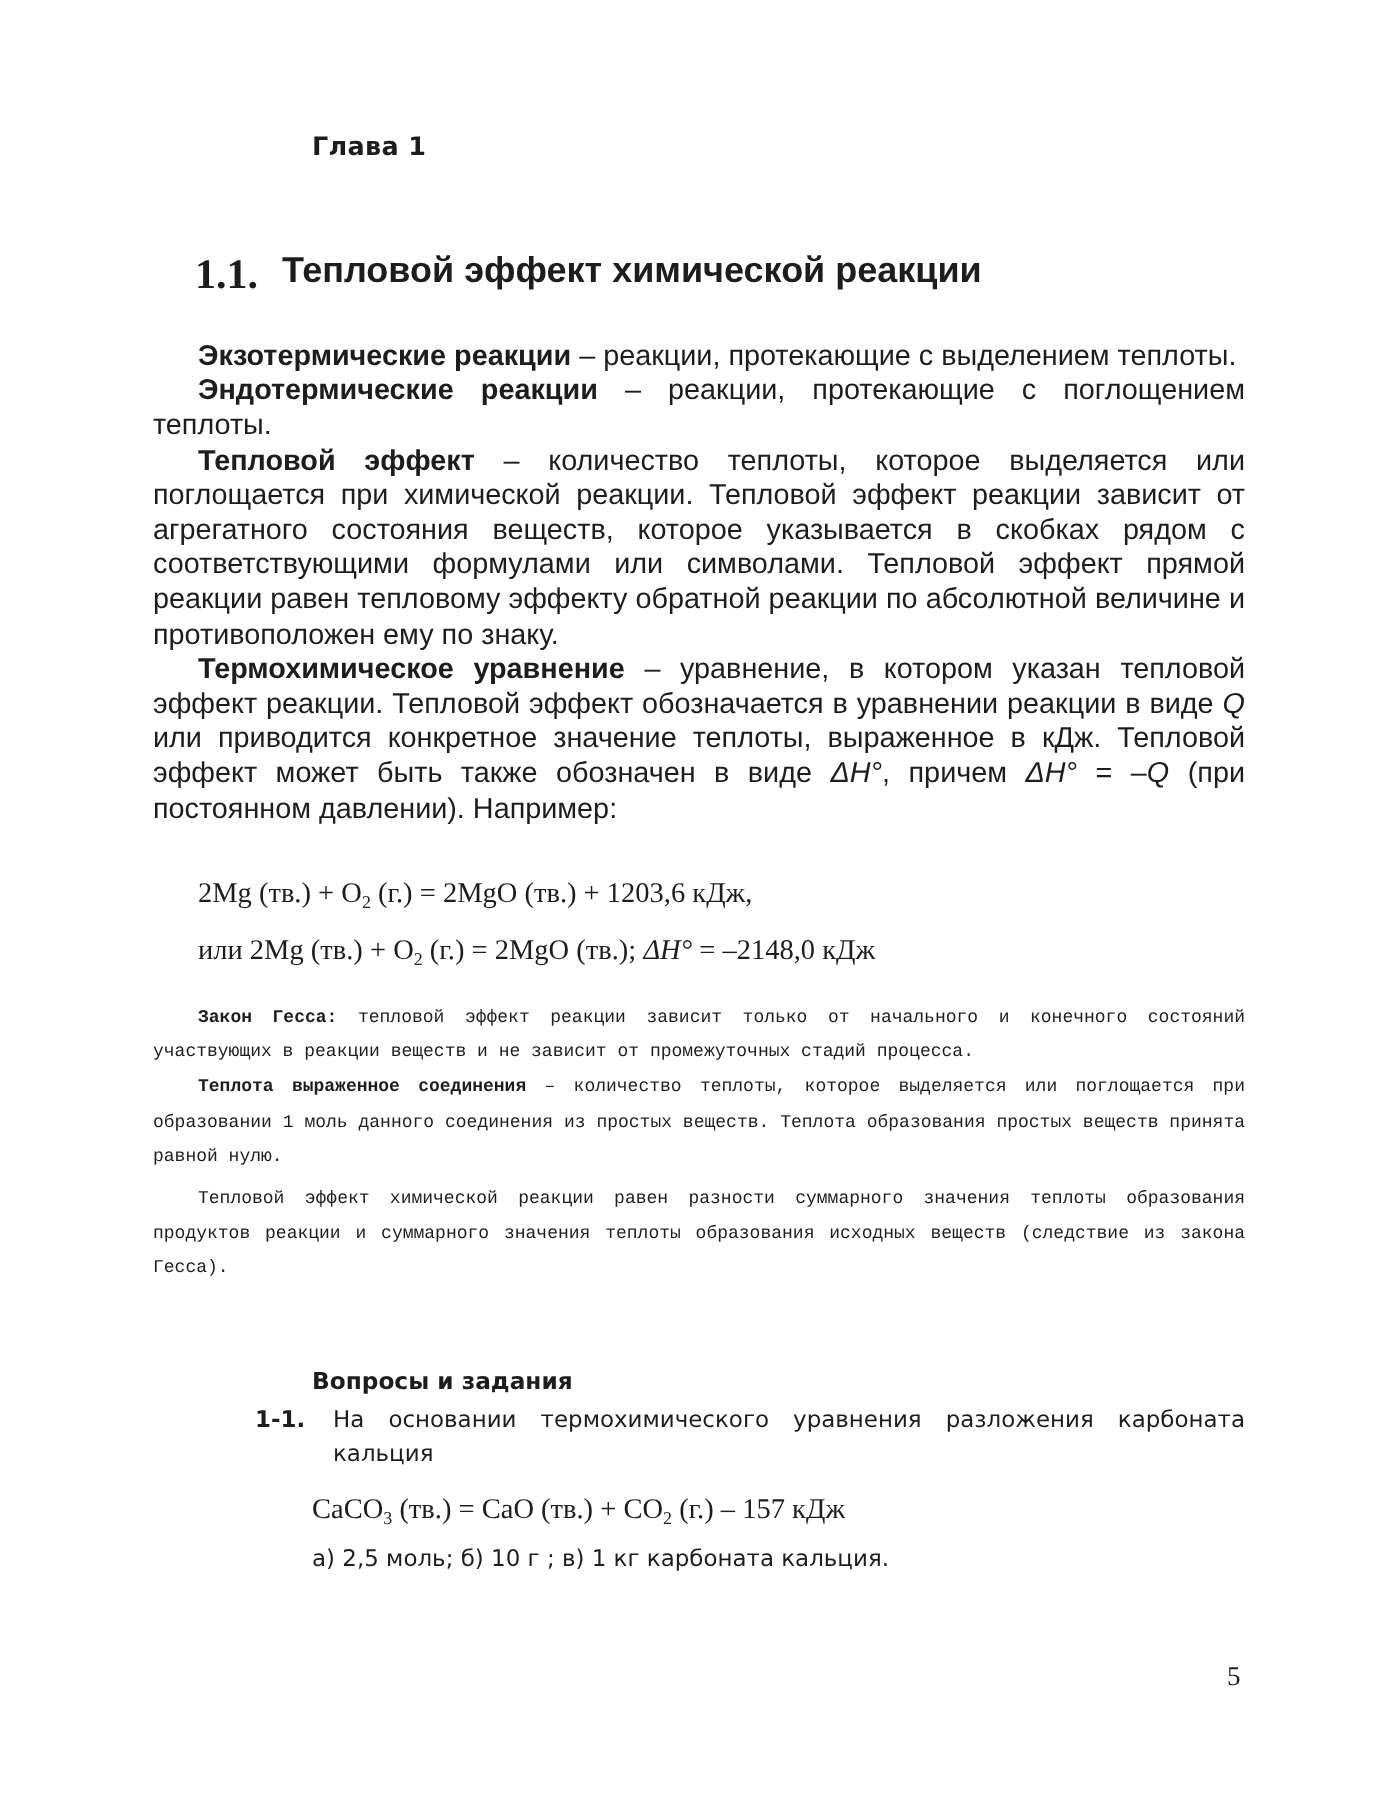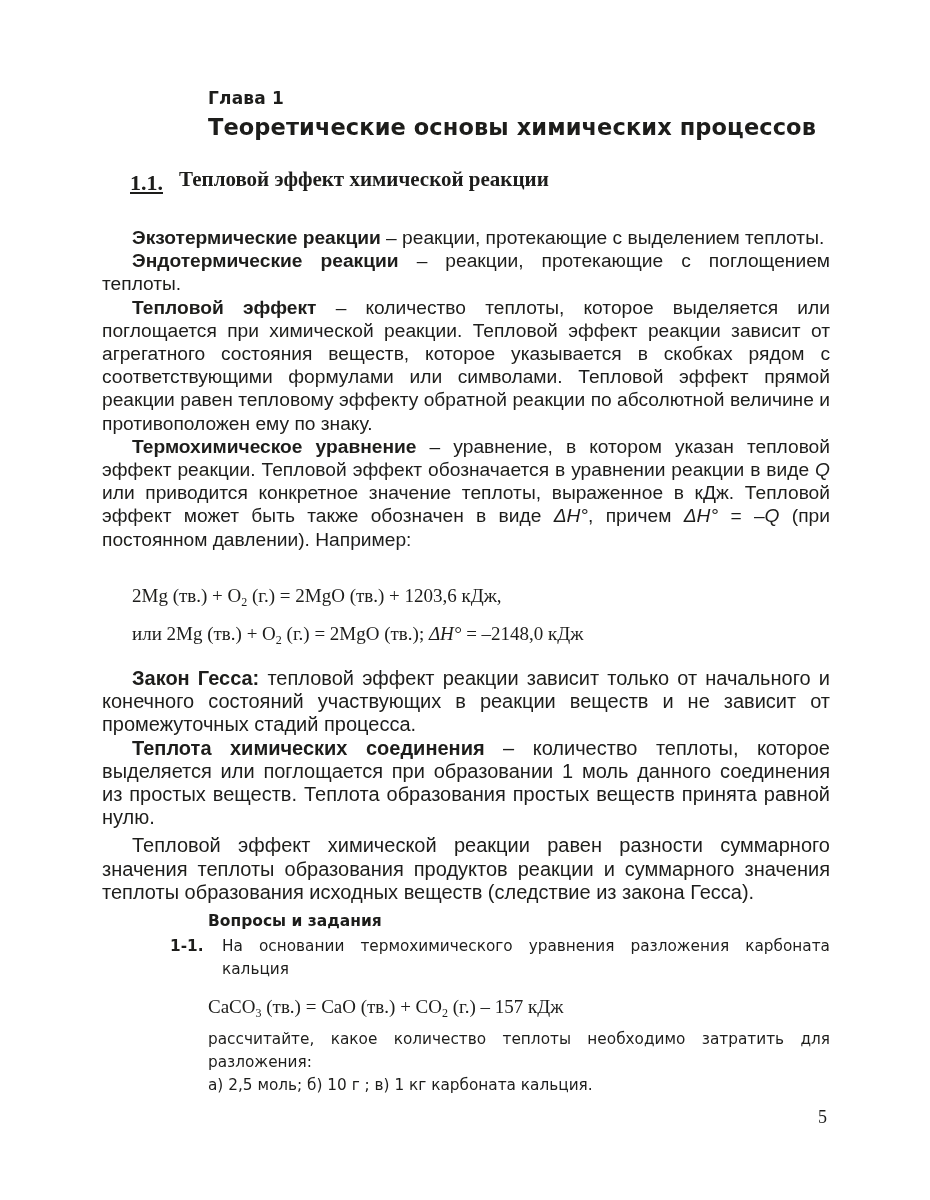--- a/index.html
+++ b/index.html
@@ -4,80 +4,78 @@
 <style>
   html, body { margin: 0; padding: 0; background: #ffffff; }
   body { width: 930px; height: 1200px; position: relative; overflow: hidden; color: #1d1d1b; }
   .page { position: absolute; left: 0; top: 0; width: 930px; height: 1200px; }
   .sans { font-family: "DejaVu Sans", "Liberation Sans", sans-serif; }
 
   .chapter-label { position: absolute; left: 208px; top: 88px; font-size: 17px; font-weight: 600; letter-spacing: 0.2px; }
   .chapter-title { position: absolute; left: 208px; top: 114px; font-size: 22.5px; font-weight: bold; letter-spacing: 0.1px; white-space: nowrap; }
 
   .section { position: absolute; left: 130px; top: 167px; white-space: nowrap; }
-  .section-num { font-family: "Liberation Serif", serif; font-weight: bold; font-size: 22px; margin-right: 12px; vertical-align: baseline; text-decoration: underline; }
-  .section-title { font-family: Liberation Serif, serif; font-weight: bold; font-size: 21px; vertical-align: 4px; }
+  .section-num { font-family: "Liberation Serif", serif; font-weight: bold; font-size: 28px; margin-right: 12px; vertical-align: baseline; }
+  .section-title { font-family: Liberation Sans, sans-serif; font-weight: bold; font-size: 24px; vertical-align: 4px; }
 
   .body { position: absolute; left: 102px; top: 226px; width: 728px; font-family: Liberation Sans, sans-serif; font-size: 19.2px; line-height: 23.2px; text-align: justify; }
   .body p { margin: 0; text-indent: 30px; }
   .body b { font-weight: bold; }
   .body i { font-style: italic; }
 
   .eq { position: absolute; left: 132px; font-family: "Liberation Serif", serif; font-size: 19px; white-space: nowrap; }
   .eq sub { font-size: 12px; vertical-align: -4px; line-height: 0; }
 
-  .body2 { position: absolute; left: 102px; top: 667px; width: 728px; font-family: Liberation Sans, sans-serif; font-size: 20px; line-height: 23.2px; text-align: justify; }
+  .body2 { position: absolute; left: 102px; top: 667px; width: 728px; font-family: Liberation Mono, monospace; font-size: 12px; line-height: 23.2px; text-align: justify; }
   .body2 p { margin: 0; text-indent: 30px; }
   .body2 .gap { margin-top: 5px; }
 
   .questions-title { position: absolute; left: 208px; top: 912px; font-family: "DejaVu Sans", sans-serif; font-size: 15.5px; font-weight: bold; }
   .q { position: absolute; left: 170px; top: 935px; width: 660px; font-family: "DejaVu Sans", sans-serif; font-size: 15.3px; line-height: 23px; }
   .q-num { position: absolute; left: 0; top: 0; font-weight: bold; }
   .q-text { margin-left: 52px; text-align: justify; word-spacing: 3px; }
   .q-eq { margin-left: 38px; margin-top: 14px; margin-bottom: 10px; font-family: "Liberation Serif", serif; font-size: 19px; white-space: nowrap; }
   .q-eq sub { font-size: 12px; vertical-align: -4px; line-height: 0; }
   .q-text2 { margin-left: 38px; text-align: justify; word-spacing: 3px; }
   .q-options { margin-left: 38px; }
 
   .page-number { position: absolute; left: 818px; top: 1107px; font-family: "Liberation Serif", serif; font-size: 18px; }
 </style>
 </head>
 <body>
 
 <div class="page">
 
   <div class="chapter-label sans">Глава 1</div>
-  <div class="chapter-title sans">Теоретические основы химических процессов</div>
 
   <div class="section">
     <span class="section-num">1.1.</span>
     <span class="section-title">Тепловой эффект химической реакции</span>
   </div>
 
   <div class="body">
     <p><b>Экзотермические реакции</b><span> – реакции, протекающие с выделением теплоты.</span></p>
     <p><b>Эндотермические реакции</b><span> – реакции, протекающие с поглощением теплоты.</span></p>
     <p><b>Тепловой эффект</b><span> – количество теплоты, которое выделяется или поглощается при химической реакции. Тепловой эффект реакции зависит от агрегатного состояния веществ, которое указывается в скобках рядом с соответствующими формулами или символами. Тепловой эффект прямой реакции равен тепловому эффекту обратной реакции по абсолютной величине и противоположен ему по знаку.</span></p>
     <p><b>Термохимическое уравнение</b><span> – уравнение, в котором указан тепловой эффект реакции. Тепловой эффект обозначается в уравнении реакции в виде </span><i>Q</i><span> или приводится конкретное значение теплоты, выраженное в кДж. Тепловой эффект может быть также обозначен в виде </span><i>ΔH°</i><span>, причем </span><i>ΔH°</i><span> = –</span><i>Q</i><span> (при постоянном давлении). Например:</span></p>
   </div>
 
   <div class="eq" style="top:585px;"><span>2Mg (тв.) + O</span><sub>2</sub><span> (г.) = 2MgO (тв.) + 1203,6 кДж,</span></div>
 
   <div class="eq" style="top:623px;"><span>или 2Mg (тв.) + O</span><sub>2</sub><span> (г.) = 2MgO (тв.); </span><i>ΔH°</i><span> = –2148,0 кДж</span></div>
 
   <div class="body2">
     <p><b>Закон Гесса:</b><span> тепловой эффект реакции зависит только от начального и конечного состояний участвующих в реакции веществ и не зависит от промежуточных стадий процесса.</span></p>
-    <p><b>Теплота химических соединения</b><span> – количество теплоты, которое выделяется или поглощается при образовании 1 моль данного соединения из простых веществ. Теплота образования простых веществ принята равной нулю.</span></p>
+    <p><b>Теплота выраженное соединения</b><span> – количество теплоты, которое выделяется или поглощается при образовании 1 моль данного соединения из простых веществ. Теплота образования простых веществ принята равной нулю.</span></p>
     <p class="gap"><span>Тепловой эффект химической реакции равен разности суммарного значения теплоты образования продуктов реакции и суммарного значения теплоты образования исходных веществ (следствие из закона Гесса).</span></p>
   </div>
 
   <div class="questions-title">Вопросы и задания</div>
 
   <div class="q">
     <span class="q-num">1-1.</span>
     <div class="q-text">На основании термохимического уравнения разложения карбоната кальция</div>
     <div class="q-eq"><span>CaCO</span><sub>3</sub><span> (тв.) = CaO (тв.) + CO</span><sub>2</sub><span> (г.) – 157 кДж</span></div>
-    <div class="q-text2">рассчитайте, какое количество теплоты необходимо затратить для разложения:</div>
     <div class="q-options">а) 2,5 моль; б) 10 г ; в) 1 кг карбоната кальция.</div>
   </div>
 
   <div class="page-number">5</div>
 </div>
 
 </body></html>

